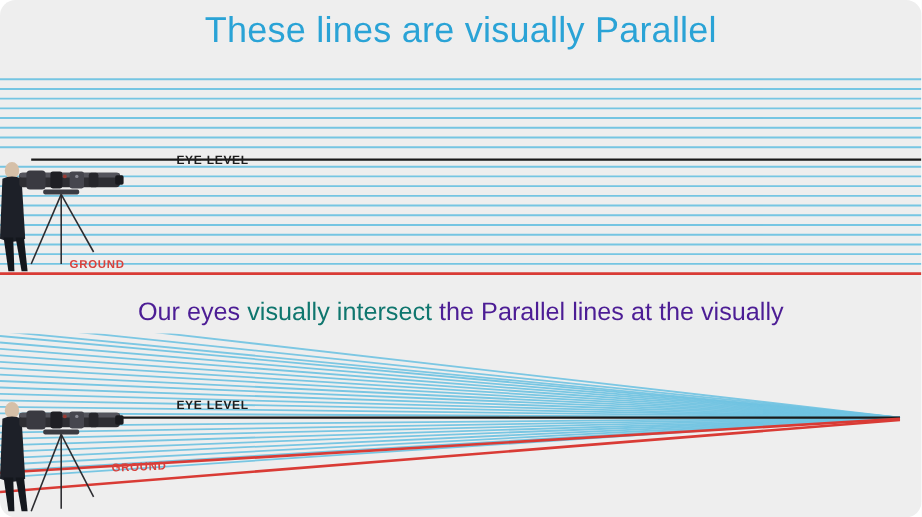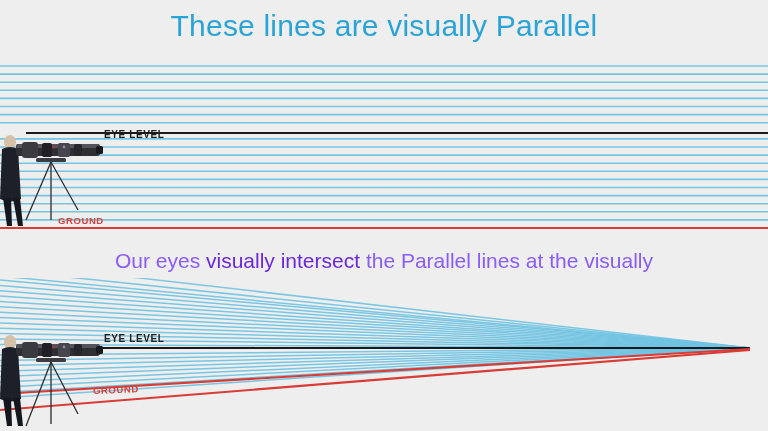--- a/index.html
+++ b/index.html
@@ -9,20 +9,21 @@
   }
   body {
     font-family: "Liberation Sans", sans-serif;
   }
   #slide {
     position: relative;
     width: 768px;
     height: 431px;
     background: #eeeeee;
     overflow: hidden;
+    border-radius: 13px;
   }
   
   .title {
     position: absolute;
     left: 0;
     top: 9px;
     width: 768px;
     text-align: center;
     font-size: 30px;
     font-weight: 400;
@@ -36,22 +37,22 @@
     position: absolute;
     left: 0;
     top: 249px;
     width: 768px;
     text-align: center;
     font-size: 21px;
     font-weight: 400;
     white-space: nowrap;
     font-family: "Liberation Sans", sans-serif;
   }
-  .caption .c-blue { color: #8b5cf6; }
-  .caption .c-orange { color: #6d28d9; }
+  .caption .c-blue { color: #4c1d95; }
+  .caption .c-orange { color: #0f766e; }
 
   
   .panel {
     position: absolute;
     left: 0;
     width: 768px;
   }
   #panel-top { top: 60px; height: 175px; }
   #panel-bottom { top: 278px; height: 153px; }
   .panel svg { display: block; width: 768px; }
@@ -60,20 +61,21 @@
   .lbl {
     position: absolute;
     font-family: "Liberation Sans", sans-serif;
     font-weight: bold;
     letter-spacing: 0.6px;
     white-space: nowrap;
   }
   .lbl-eye {
     font-size: 10px;
     color: #1d1d1d;
+    margin-left: 43px;
   }
   .lbl-ground {
     font-size: 9.5px;
     color: #d8413c;
   }
   #eye-top    { left: 104px; top: 129px; }
   #ground-top { left: 58px;  top: 215px; }
   #eye-bot    { left: 104px; top: 333px; }
   #ground-bot { left: 93px;  top: 385px; transform: rotate(-2.2deg); transform-origin: left center; }
 

